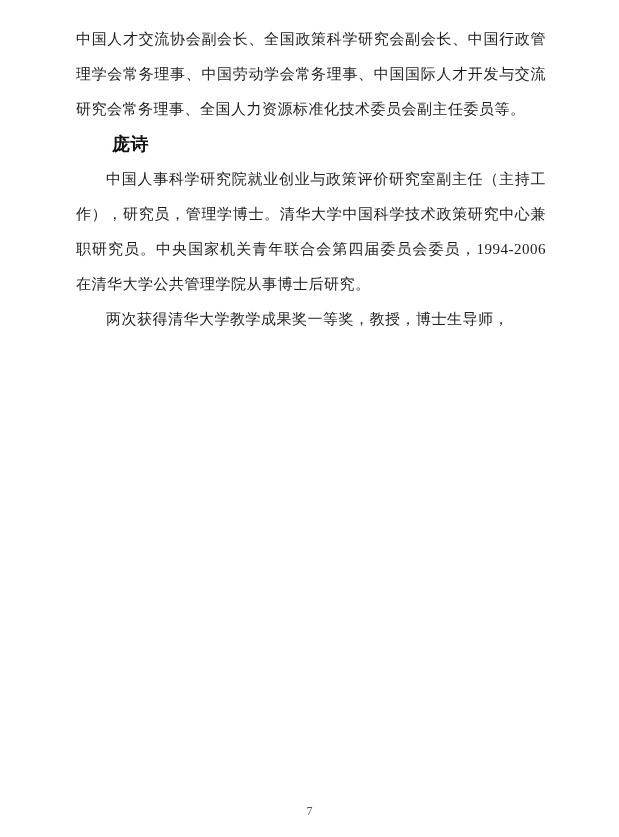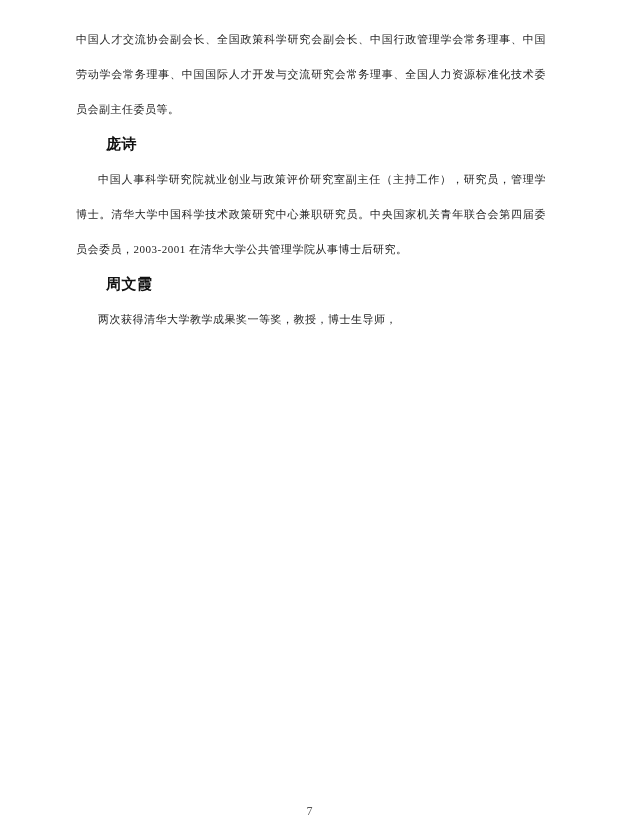--- a/index.html
+++ b/index.html
@@ -16,34 +16,34 @@
     font-family: "Liberation Serif", "DejaVu Serif", serif;
   }
   .content {
     position: absolute;
     left: 76px;
     top: 22px;
     width: 470px;
   }
   .para {
     margin: 0;
-    font-size: 11px;
+    font-size: 15px;
     line-height: 35px;
     letter-spacing: 0.5px;
     text-align: justify;
     text-justify: inter-ideograph;
     color: #1c1c1c;
     text-indent: 2em;
   }
   .para.no-indent {
     text-indent: 0;
   }
   .heading {
     margin: 0;
-    font-size: 15px;
+    font-size: 18px;
     line-height: 35px;
     letter-spacing: 0.5px;
     font-weight: bold;
     text-indent: 2em;
     color: #111111;
   }
   .page-number {
     position: absolute;
     left: 0;
     right: 0;
@@ -53,18 +53,17 @@
     color: #555555;
   }
 </style>
 </head>
 <body>
 
 <div class="page">
   <div class="content">
     <p class="para no-indent">中国人才交流协会副会长、全国政策科学研究会副会长、中国行政管理学会常务理事、中国劳动学会常务理事、中国国际人才开发与交流研究会常务理事、全国人力资源标准化技术委员会副主任委员等。</p>
     <h3 class="heading">庞诗</h3>
-    <p class="para">中国人事科学研究院就业创业与政策评价研究室副主任（主持工作），研究员，管理学博士。清华大学中国科学技术政策研究中心兼职研究员。中央国家机关青年联合会第四届委员会委员，2003-2001 在清华大学公共管理学院从事博士后研究。</p>
-    <h3 class="heading">周文霞</h3>
+    <p class="para">中国人事科学研究院就业创业与政策评价研究室副主任（主持工作），研究员，管理学博士。清华大学中国科学技术政策研究中心兼职研究员。中央国家机关青年联合会第四届委员会委员，1994-2006 在清华大学公共管理学院从事博士后研究。</p>
     <p class="para">两次获得清华大学教学成果奖一等奖，教授，博士生导师，</p>
   </div>
   <div class="page-number">7</div>
 </div>
 
 </body></html>

